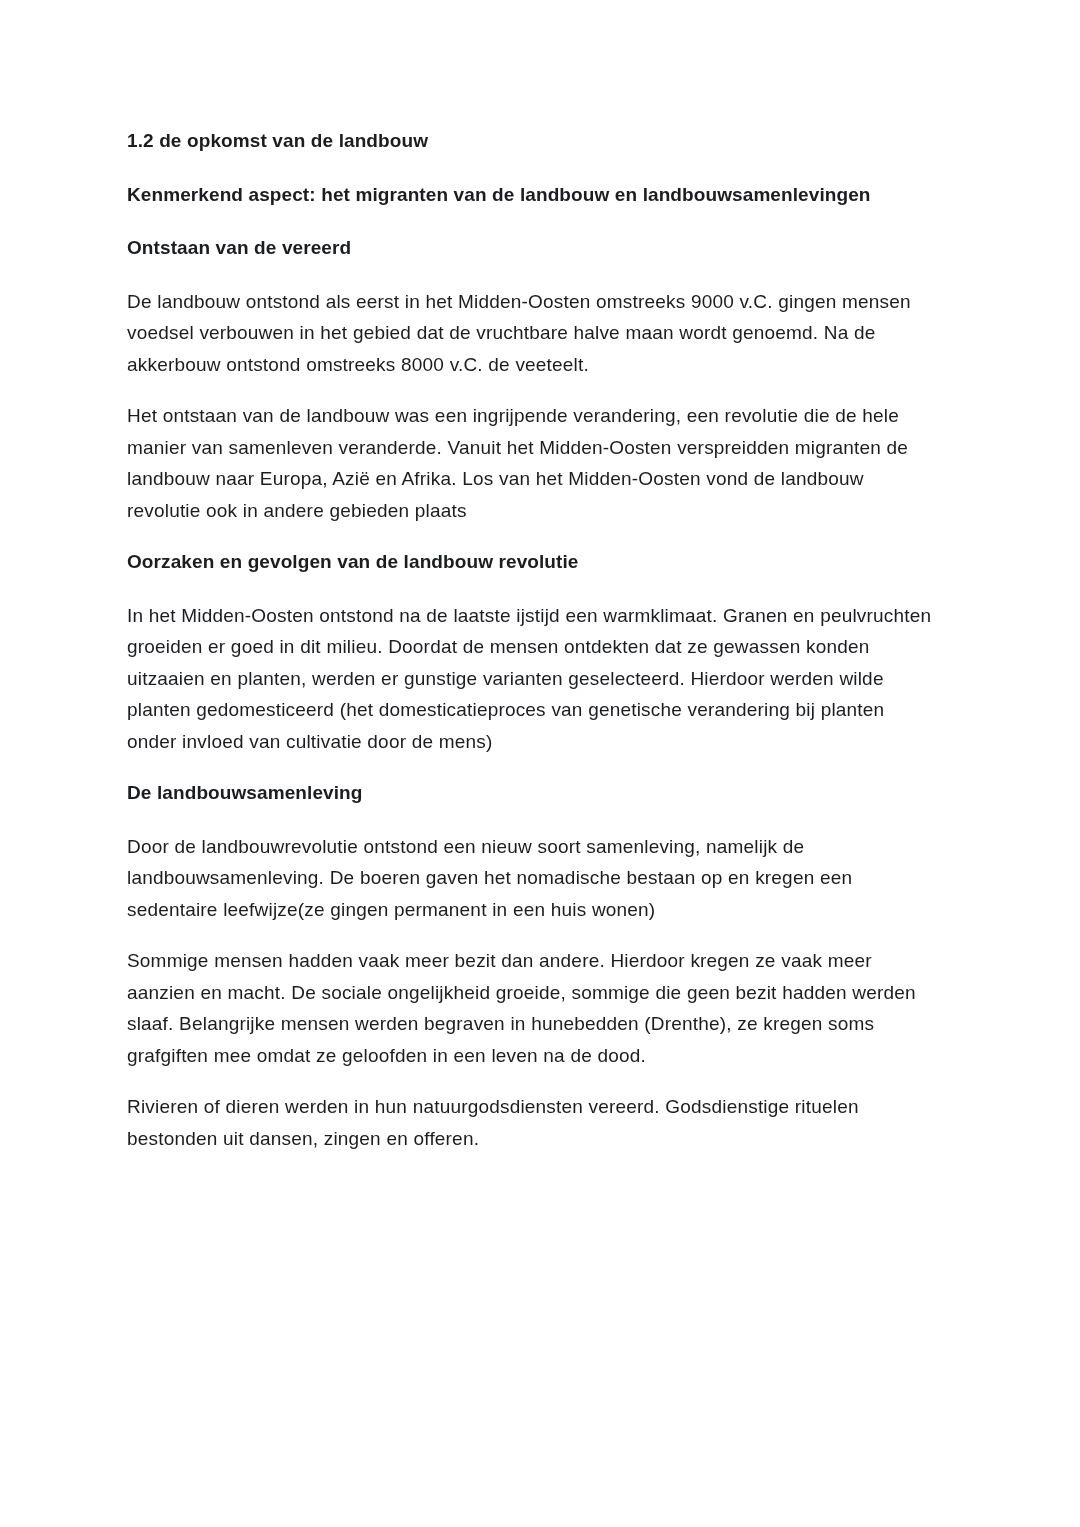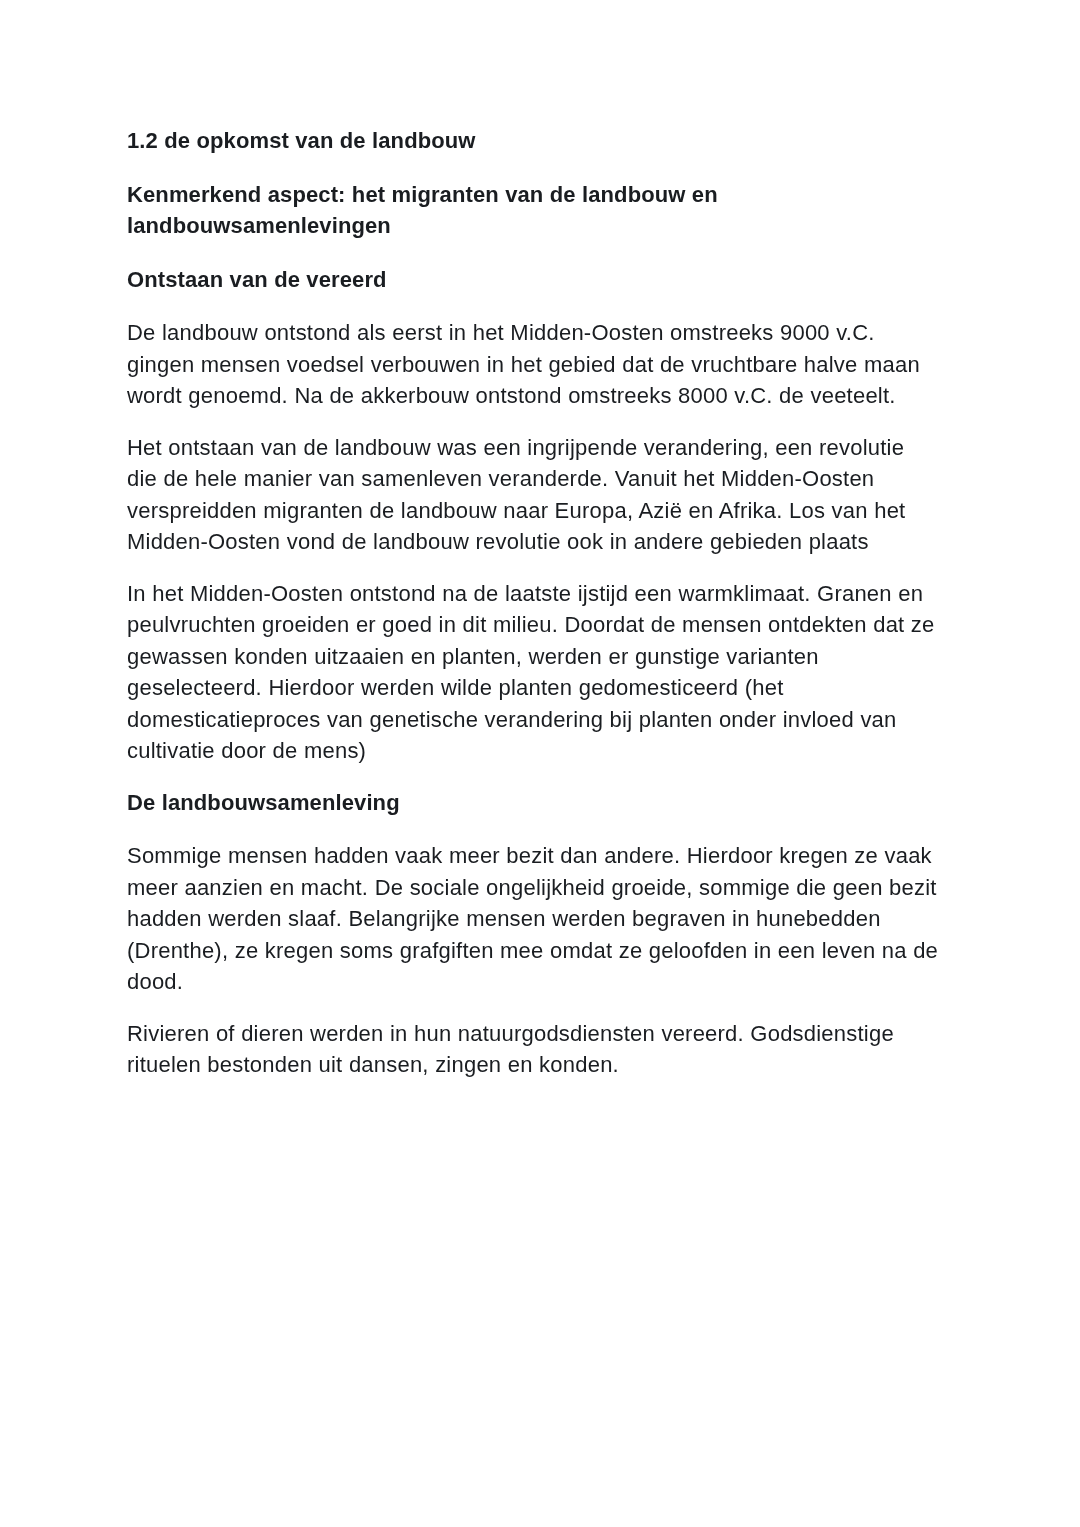--- a/index.html
+++ b/index.html
@@ -27,21 +27,21 @@
 
   .doc-body {
     position: absolute;
     left: 127px;
     top: 125px;
     width: 812px;
   }
 
   .block {
     margin: 0 0 21px 0;
-    font-size: 22px;
+    font-size: 19px;
     line-height: 31.5px;
     letter-spacing: 0.01em;
     color: #1a1d21;
     text-align: left;
     word-spacing: 0.005em;
   }
 
   .block.heading {
     font-weight: 700;
     margin-bottom: 22px;
@@ -71,25 +71,27 @@
     <h2 class="block heading">1.2 de opkomst van de landbouw</h2>
 
     <h3 class="block heading">Kenmerkend aspect: het migranten van de landbouw en landbouwsamenlevingen</h3>
 
     <h3 class="block heading">Ontstaan van de vereerd</h3>
 
     <p class="block para">De landbouw ontstond als eerst in het Midden-Oosten omstreeks 9000 v.C. gingen mensen voedsel verbouwen in het gebied dat de vruchtbare halve maan wordt genoemd. Na de akkerbouw ontstond omstreeks 8000 v.C. de veeteelt.</p>
 
     <p class="block para">Het ontstaan van de landbouw was een ingrijpende verandering, een revolutie die de hele manier van samenleven veranderde. Vanuit het Midden-Oosten verspreidden migranten de landbouw naar Europa, Azië en Afrika. Los van het Midden-Oosten vond de landbouw revolutie ook in andere gebieden plaats</p>
 
+    <h3 class="block heading">Oorzaken en gevolgen van de landbouw revolutie</h3>
 
     <p class="block para">In het Midden-Oosten ontstond na de laatste ijstijd een warmklimaat. Granen en peulvruchten groeiden er goed in dit milieu. Doordat de mensen ontdekten dat ze gewassen konden uitzaaien en planten, werden er gunstige varianten geselecteerd. Hierdoor werden wilde planten gedomesticeerd (het domesticatieproces van genetische verandering bij planten onder invloed van cultivatie door de mens)</p>
 
     <h3 class="block heading">De landbouwsamenleving</h3>
 
+    <p class="block para">Door de landbouwrevolutie ontstond een nieuw soort samenleving, namelijk de landbouwsamenleving. De boeren gaven het nomadische bestaan op en kregen een sedentaire leefwijze(ze gingen permanent in een huis wonen)</p>
 
 
     <p class="block para">Sommige mensen hadden vaak meer bezit dan andere. Hierdoor kregen ze vaak meer aanzien en macht. De sociale ongelijkheid groeide, sommige die geen bezit hadden werden slaaf. Belangrijke mensen werden begraven in hunebedden (Drenthe), ze kregen soms grafgiften mee omdat ze geloofden in een leven na de dood.</p>
 
-    <p class="block para">Rivieren of dieren werden in hun natuurgodsdiensten vereerd. Godsdienstige rituelen bestonden uit dansen, zingen en konden.</p>
+    <p class="block para">Rivieren of dieren werden in hun natuurgodsdiensten vereerd. Godsdienstige rituelen bestonden uit dansen, zingen en offeren.</p>
 
   </article>
 </div>
 
 </body></html>

